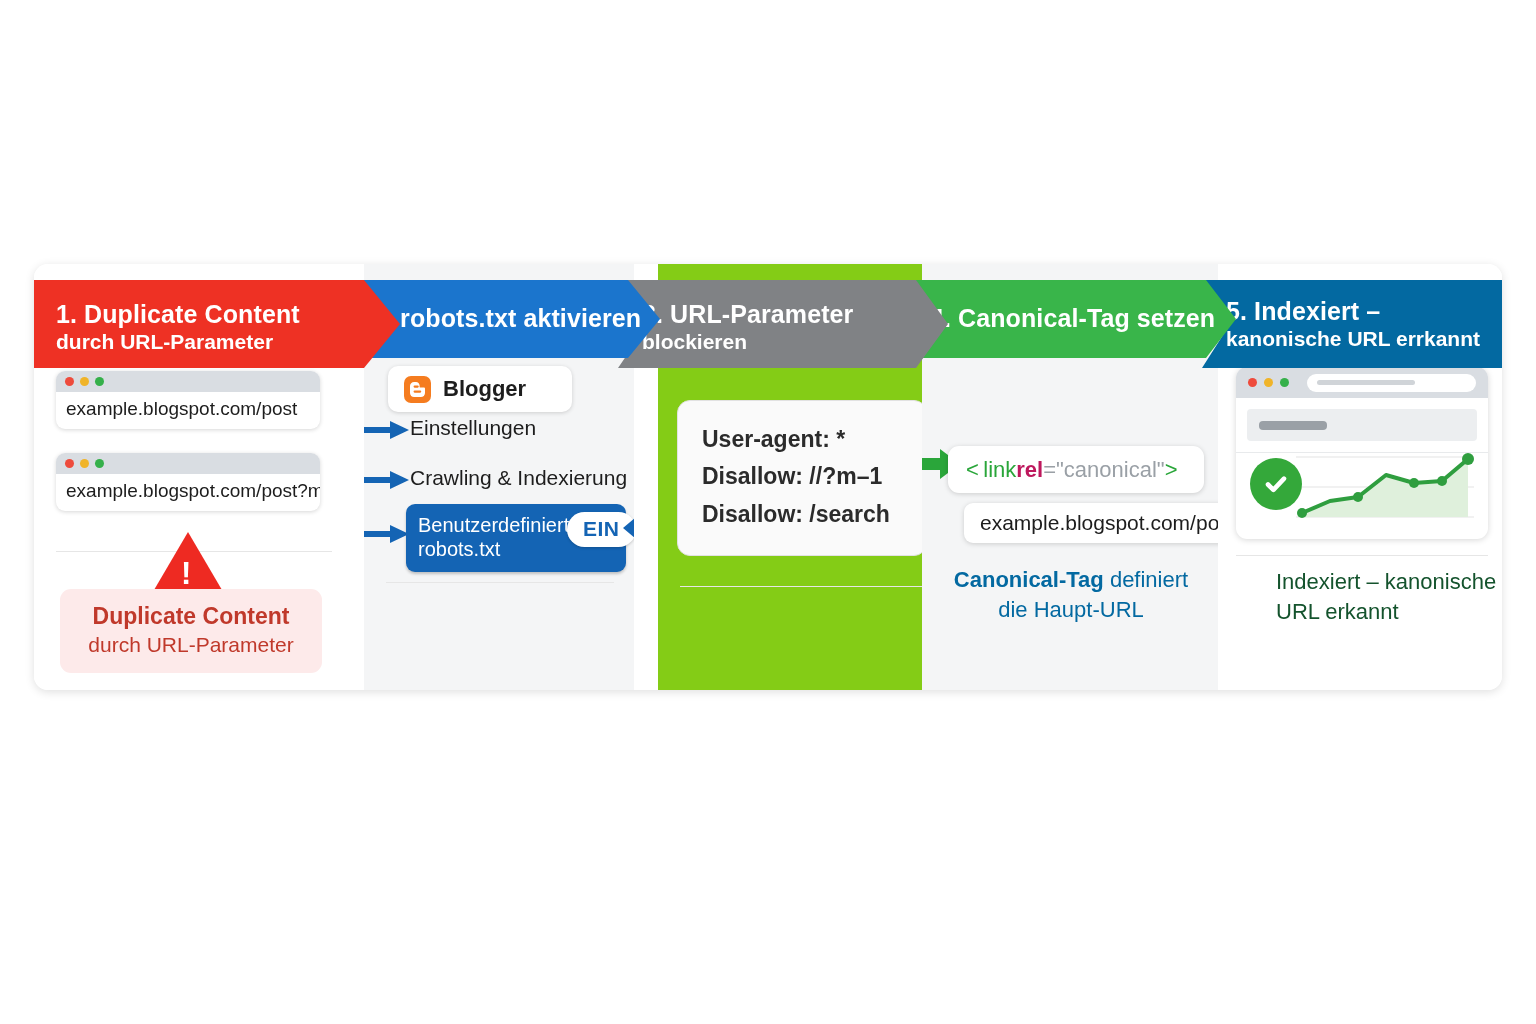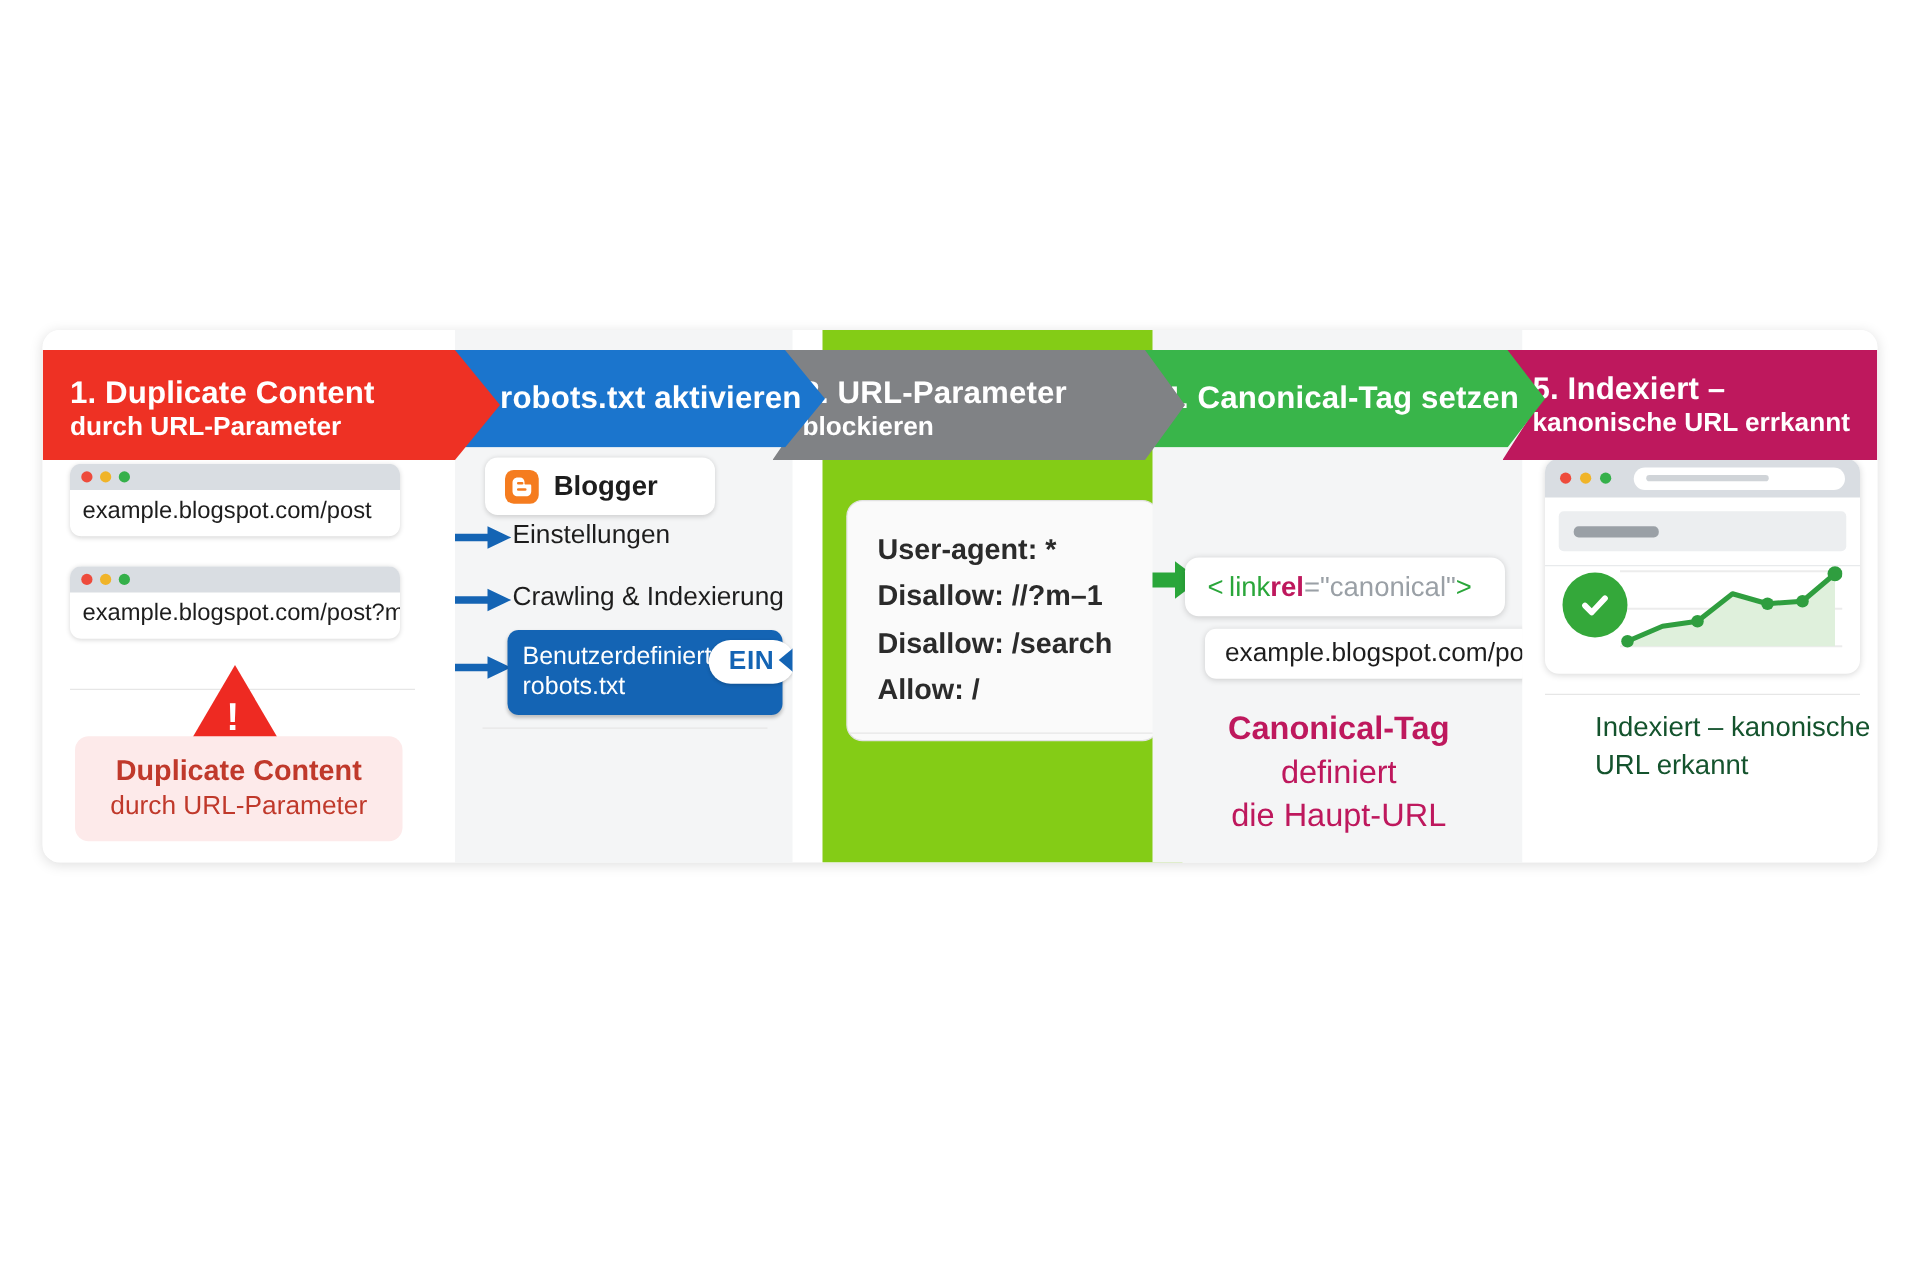--- a/index.html
+++ b/index.html
@@ -196,23 +196,23 @@
     display: flex;
     align-items: center;
     padding: 0 16px;
     font-size: 21px;
     color: #1d1d1d;
     white-space: nowrap;
   }
   .cap {
     position: absolute;
     text-align: center;
-    font-size: 26px;
+    font-size: 22px;
     line-height: 1.35;
-    color: #be185d;
+    color: #0369a1;
   }
   .cap .b { font-weight: 700; }
 
   
   .res-browser {
     position: absolute;
     background: #ffffff;
     border-radius: 11px;
     box-shadow: 0 1px 6px rgba(0,0,0,.16);
     overflow: hidden;
@@ -350,21 +350,20 @@
       </div>
     </div>
 
     <div class="panel" style="left:624px; width:288px; background:#84cc16;text-decoration:underline;">
       <div class="panel-body">
 
         <div class="code-box" style="left:19px; top:48px; width:250px;">
           <div class="ln">User-agent: *</div>
           <div class="ln">Disallow: //?m–1</div>
           <div class="ln">Disallow: /search</div>
-          <div class="ln">Allow: /</div>
         </div>
 
         <div class="hrule" style="left:22px; top:234px; width:248px;"></div>
       </div>
     </div>
 
     <div class="panel" style="left:888px; width:296px; background:#f4f5f6;">
       <div class="panel-body">
 
         <svg style="position:absolute; left:-8px; top:95px;" width="48" height="34" viewBox="0 0 48 34" aria-hidden="true">
@@ -427,21 +426,21 @@
 
         <div class="hrule" style="left:18px; top:203px; width:252px;"></div>
 
         <div class="cap5" style="left:58px; top:215px; width:230px;">
           <div>Indexiert – kanonische</div>
           <div>URL erkannt</div>
         </div>
       </div>
     </div>
 
-    <div class="hdr" style="left:1168px; width:300px; height:88px; background:#be185d;
+    <div class="hdr" style="left:1168px; width:300px; height:88px; background:#0369a1;
                 clip-path: polygon(0 0, 100% 0, 100% 100%, 0 100%, 28px 50%);">
       <div class="l1">5. Indexiert –</div>
       <div class="l2">kanonische URL errkannt</div>
     </div>
 
     <div class="hdr one-line" style="left:872px; width:330px; height:78px; background:#39b54a;
                 clip-path: polygon(0 0, calc(100% - 30px) 0, 100% 50%, calc(100% - 30px) 100%, 0 100%, 30px 50%);">
       <div class="l1">4. Canonical-Tag setzen</div>
     </div>
 

